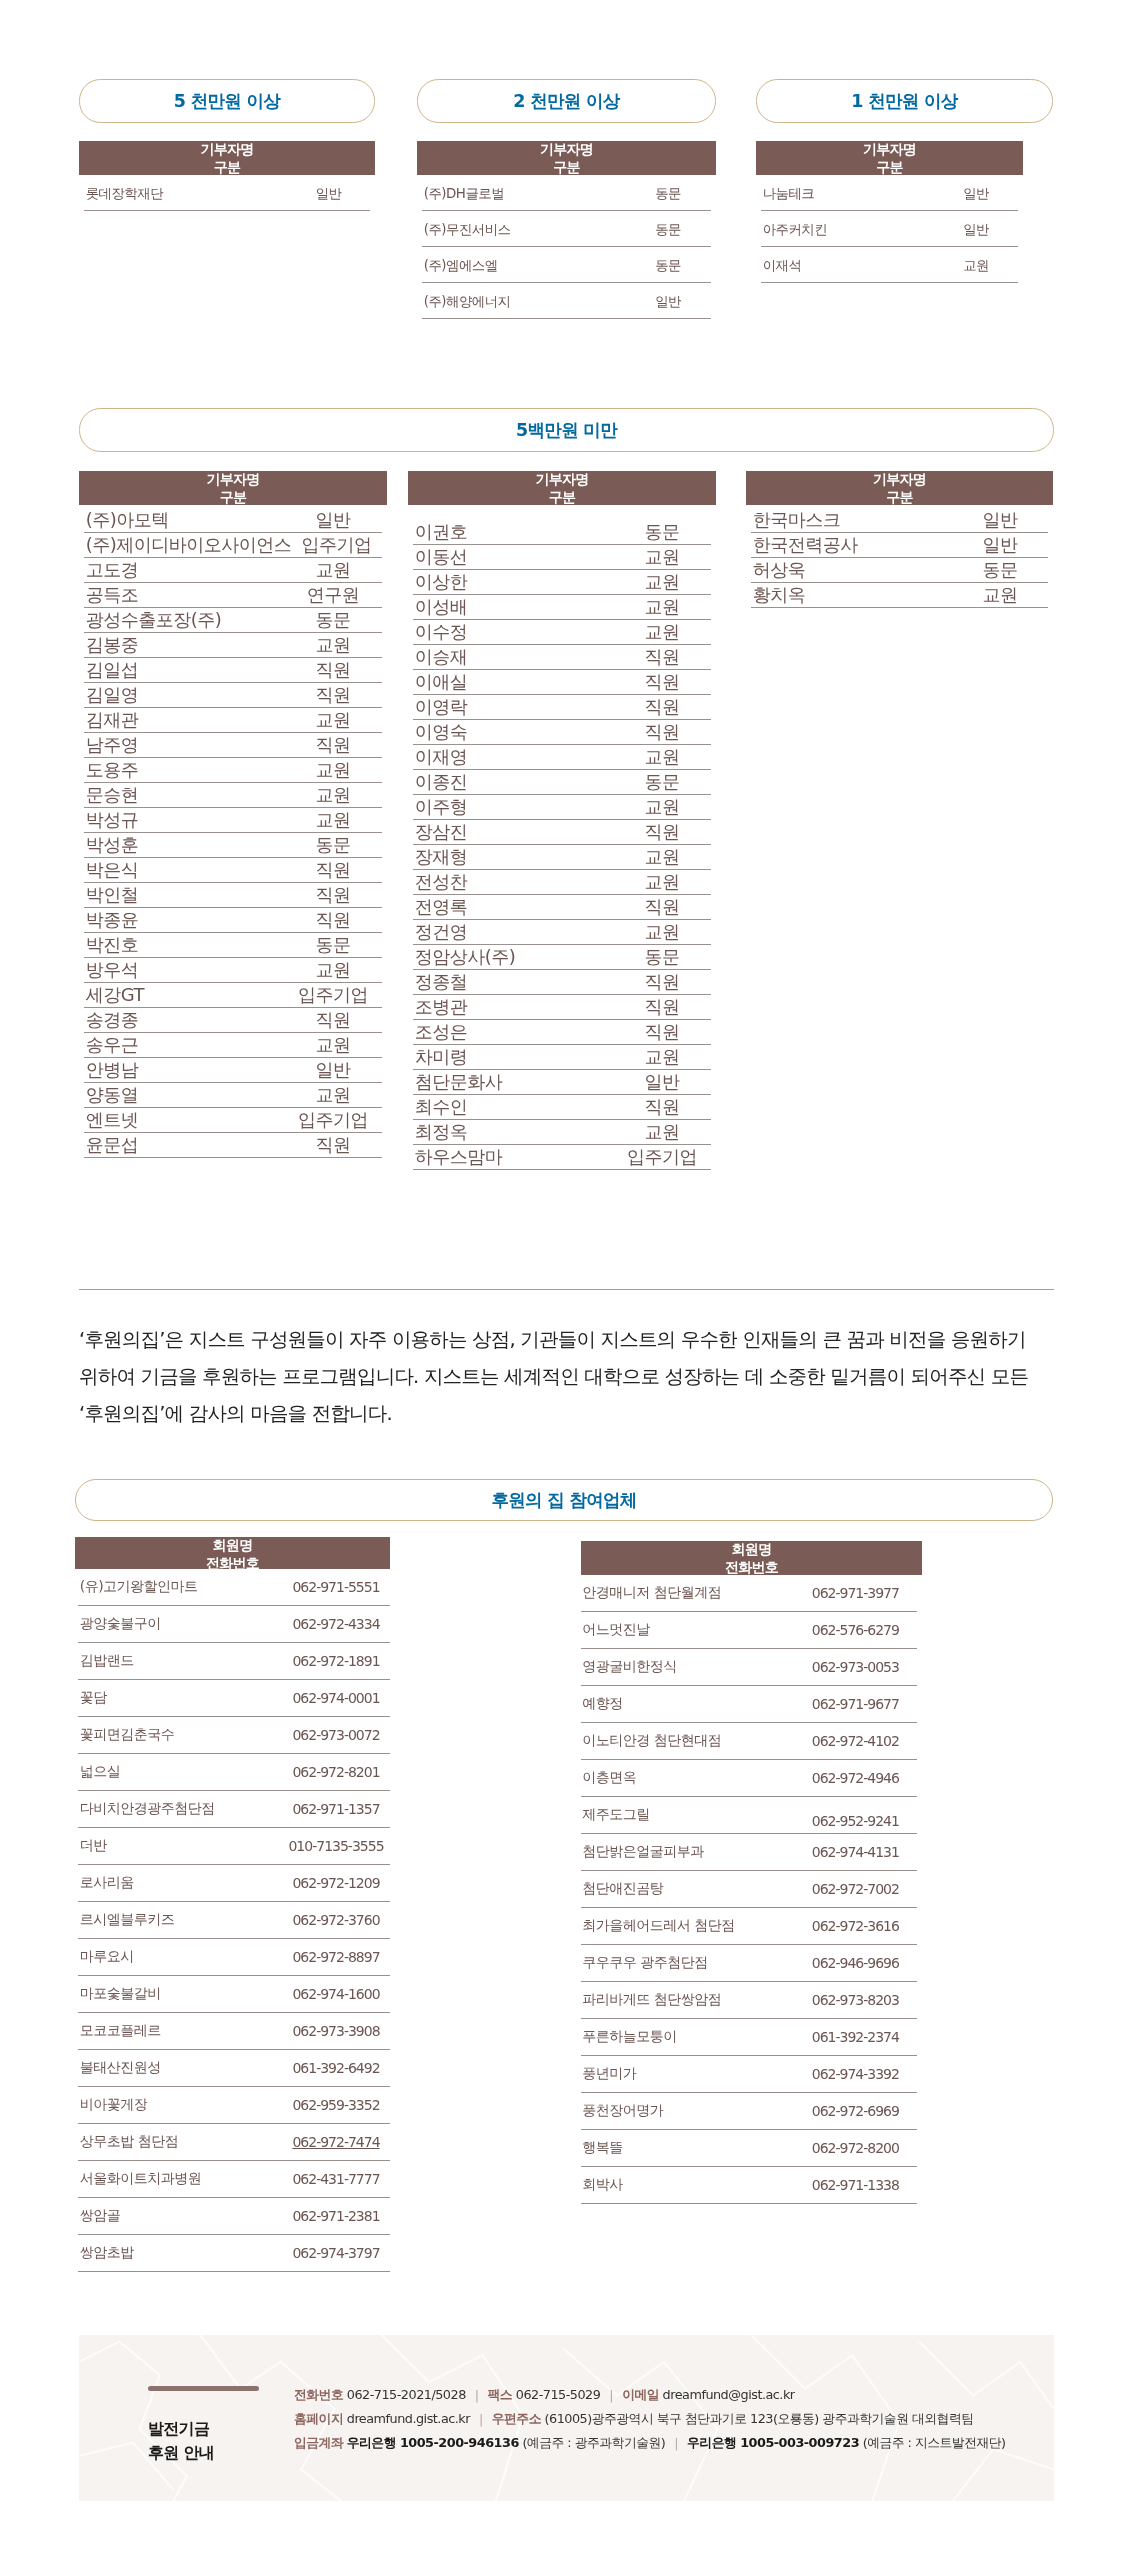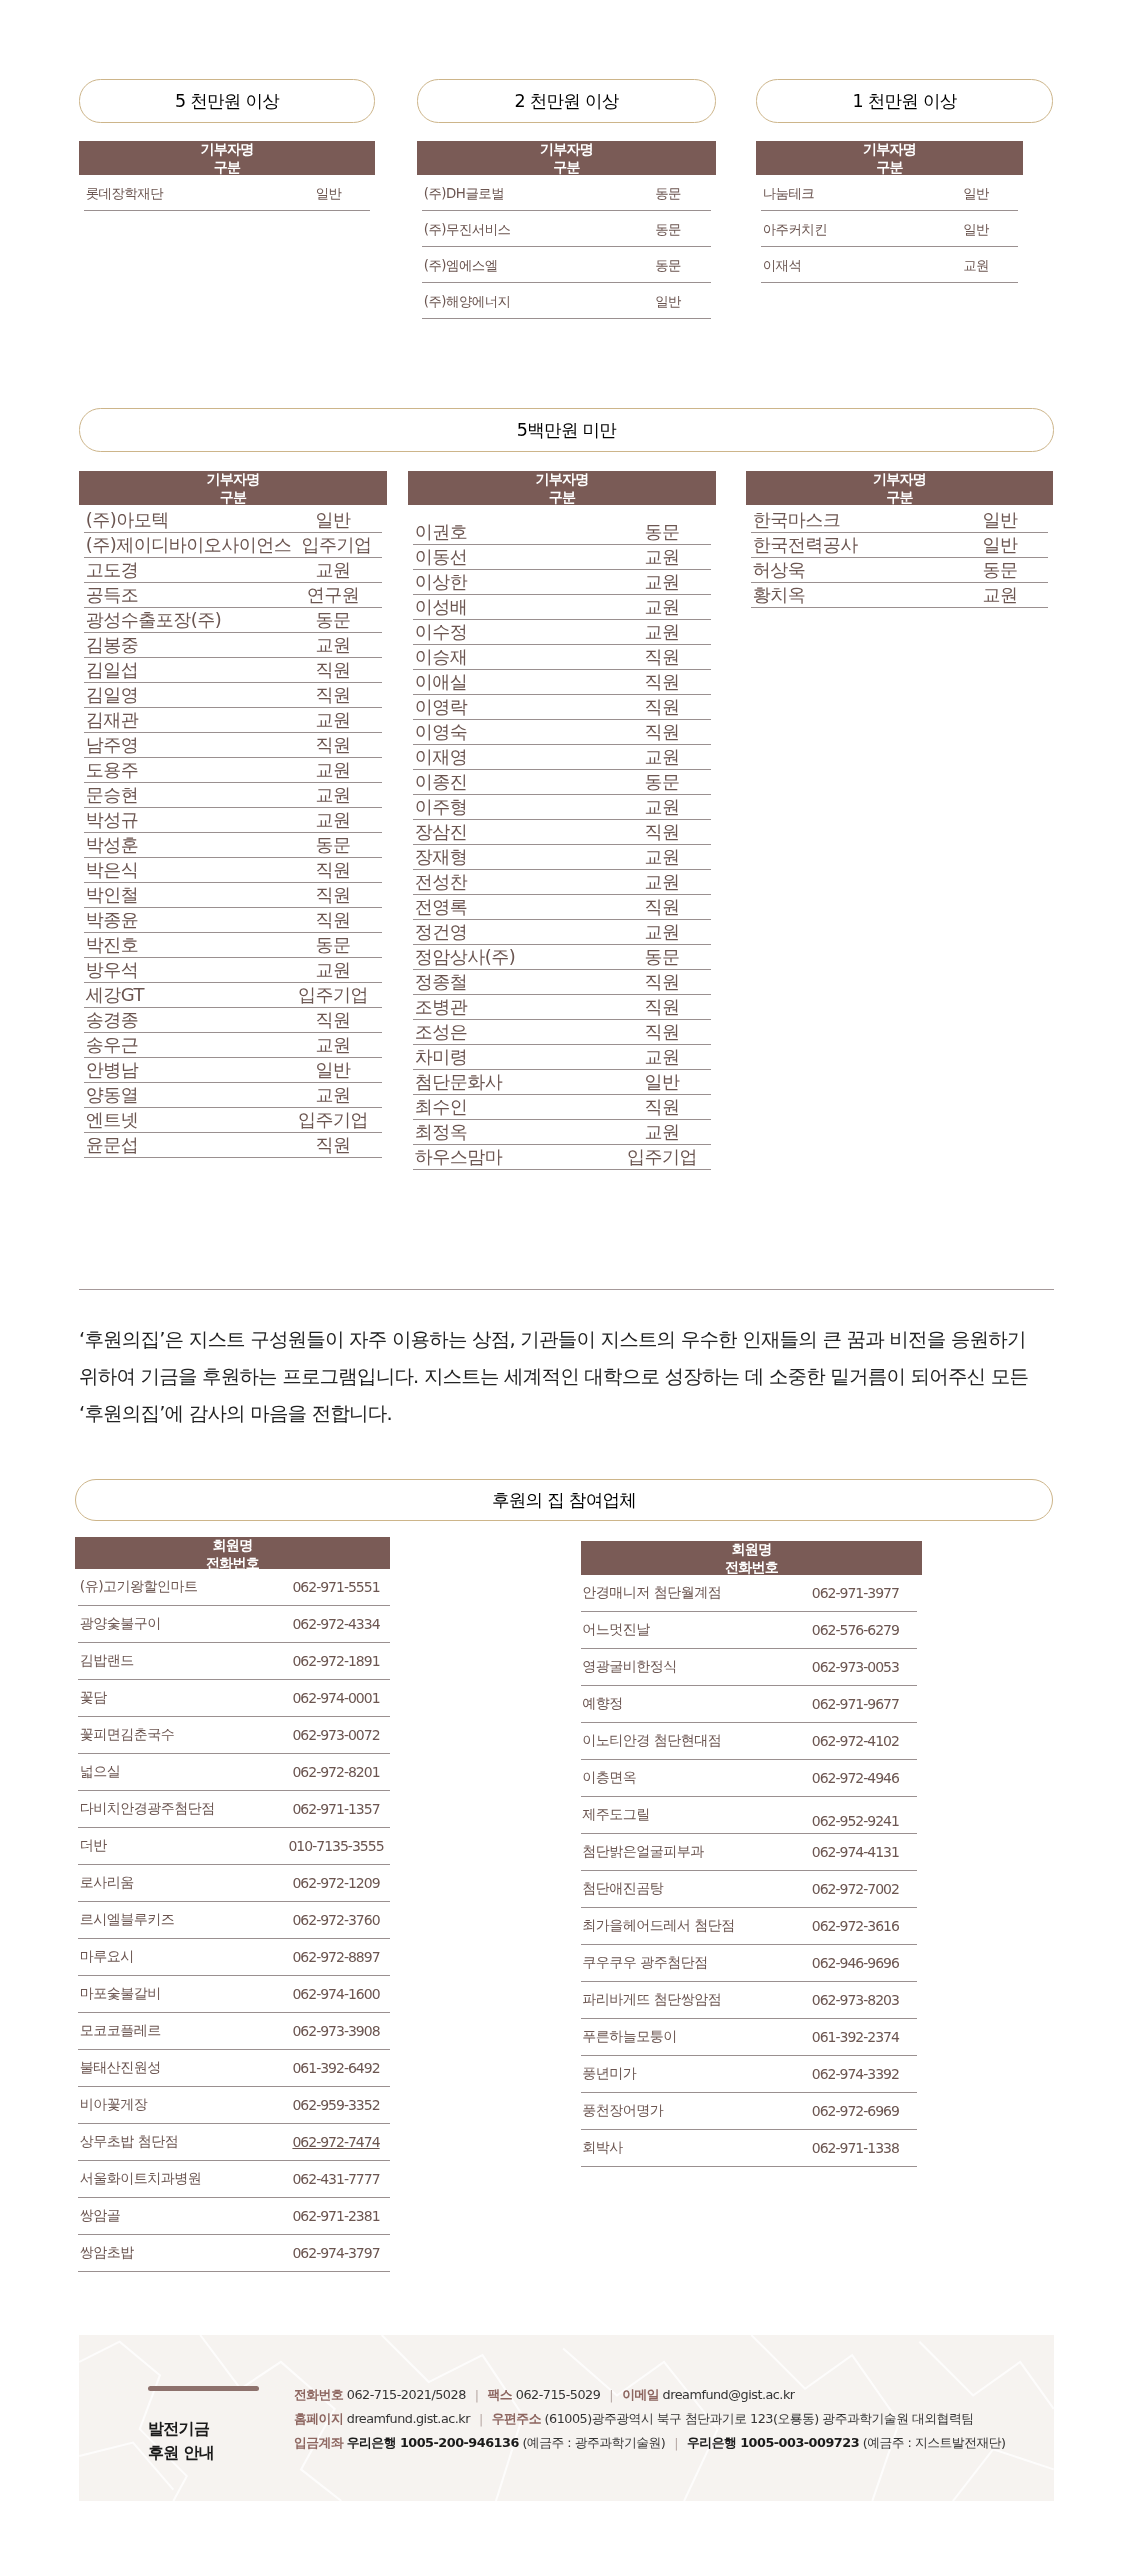--- a/index.html
+++ b/index.html
@@ -2,21 +2,21 @@
 <html style="font-size:10.8px"><head>
 <meta charset="utf-8">
 <style>
   * { box-sizing: border-box; margin: 0; padding: 0; }
   html, body { width: 1132px; height: 2576px; background: #ffffff; }
   body { position: relative; font-family: "DejaVu Sans", "Liberation Sans", sans-serif; color: #6b5550; overflow: hidden; }
 
   .pill {
     position: absolute; height: 44px; border: 1.3px solid #cdb58a; border-radius: 21.5px;
     display: flex; align-items: center; justify-content: center;
-    font-weight: normal; font-size: 17.5px; color: #000000; background: #fff; letter-spacing: -0.7px;
+    font-weight: bold; font-size: 17.5px; color: #0369a1; background: #fff; letter-spacing: -0.7px;
   }
   .tbl { position: absolute; }
   .thead {
     height: 34px; background: #7a5b56; color: #ffffff; display: flex; align-items: center;
     font-weight: bold; font-size: 14px; letter-spacing: -0.7px; flex-direction: column;
   }
   .thead .h1 { flex: 1; text-align: center; }
   .thead .sep { width: 1.3px; height: 20px; background: #e9ddd8; }
   .thead .h2 { text-align: center; }
 
@@ -535,20 +535,24 @@
           <span class="c1">푸른하늘모퉁이</span>
           <span class="c2" style="width: 124px;">061-392-2374</span>
         </div>
         <div class="row">
           <span class="c1">풍년미가</span>
           <span class="c2" style="width: 124px;">062-974-3392</span>
         </div>
         <div class="row">
           <span class="c1">풍천장어명가</span>
           <span class="c2" style="width: 124px;">062-972-6969</span>
+        </div>
+        <div class="row">
+          <span class="c1">행복뜰</span>
+          <span class="c2" style="width: 124px;">062-972-8200</span>
         </div>
         <div class="row">
           <span class="c1">회박사</span>
           <span class="c2" style="width: 124px;">062-971-1338</span>
         </div>
       </div>
   </div>
 </div>
 
 <div class="footer">

